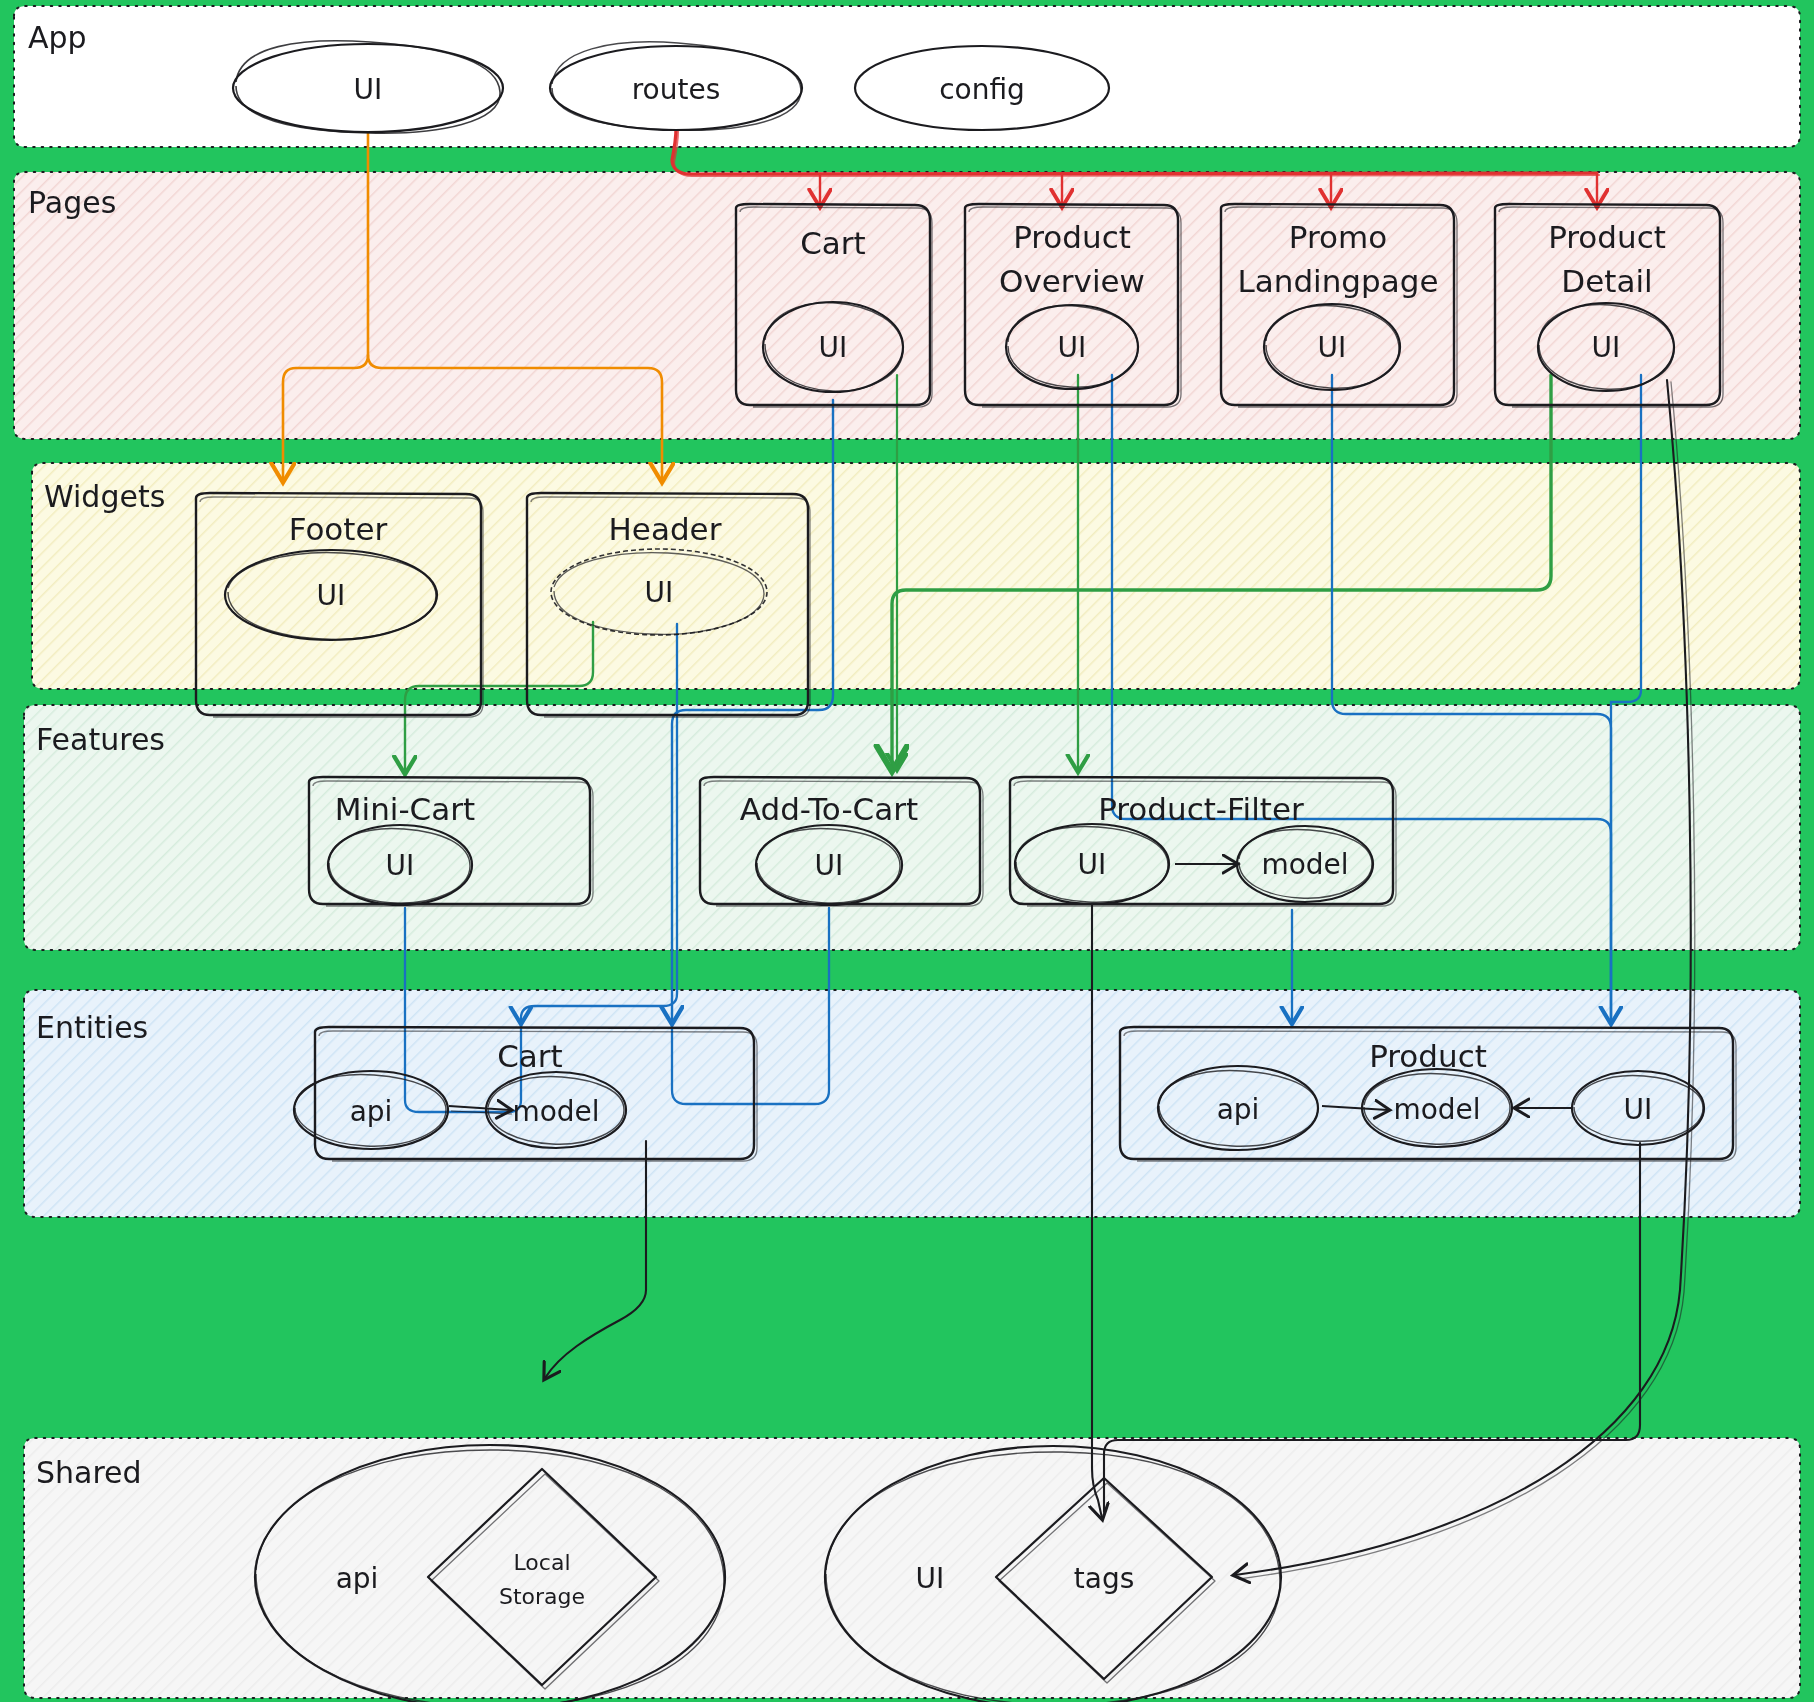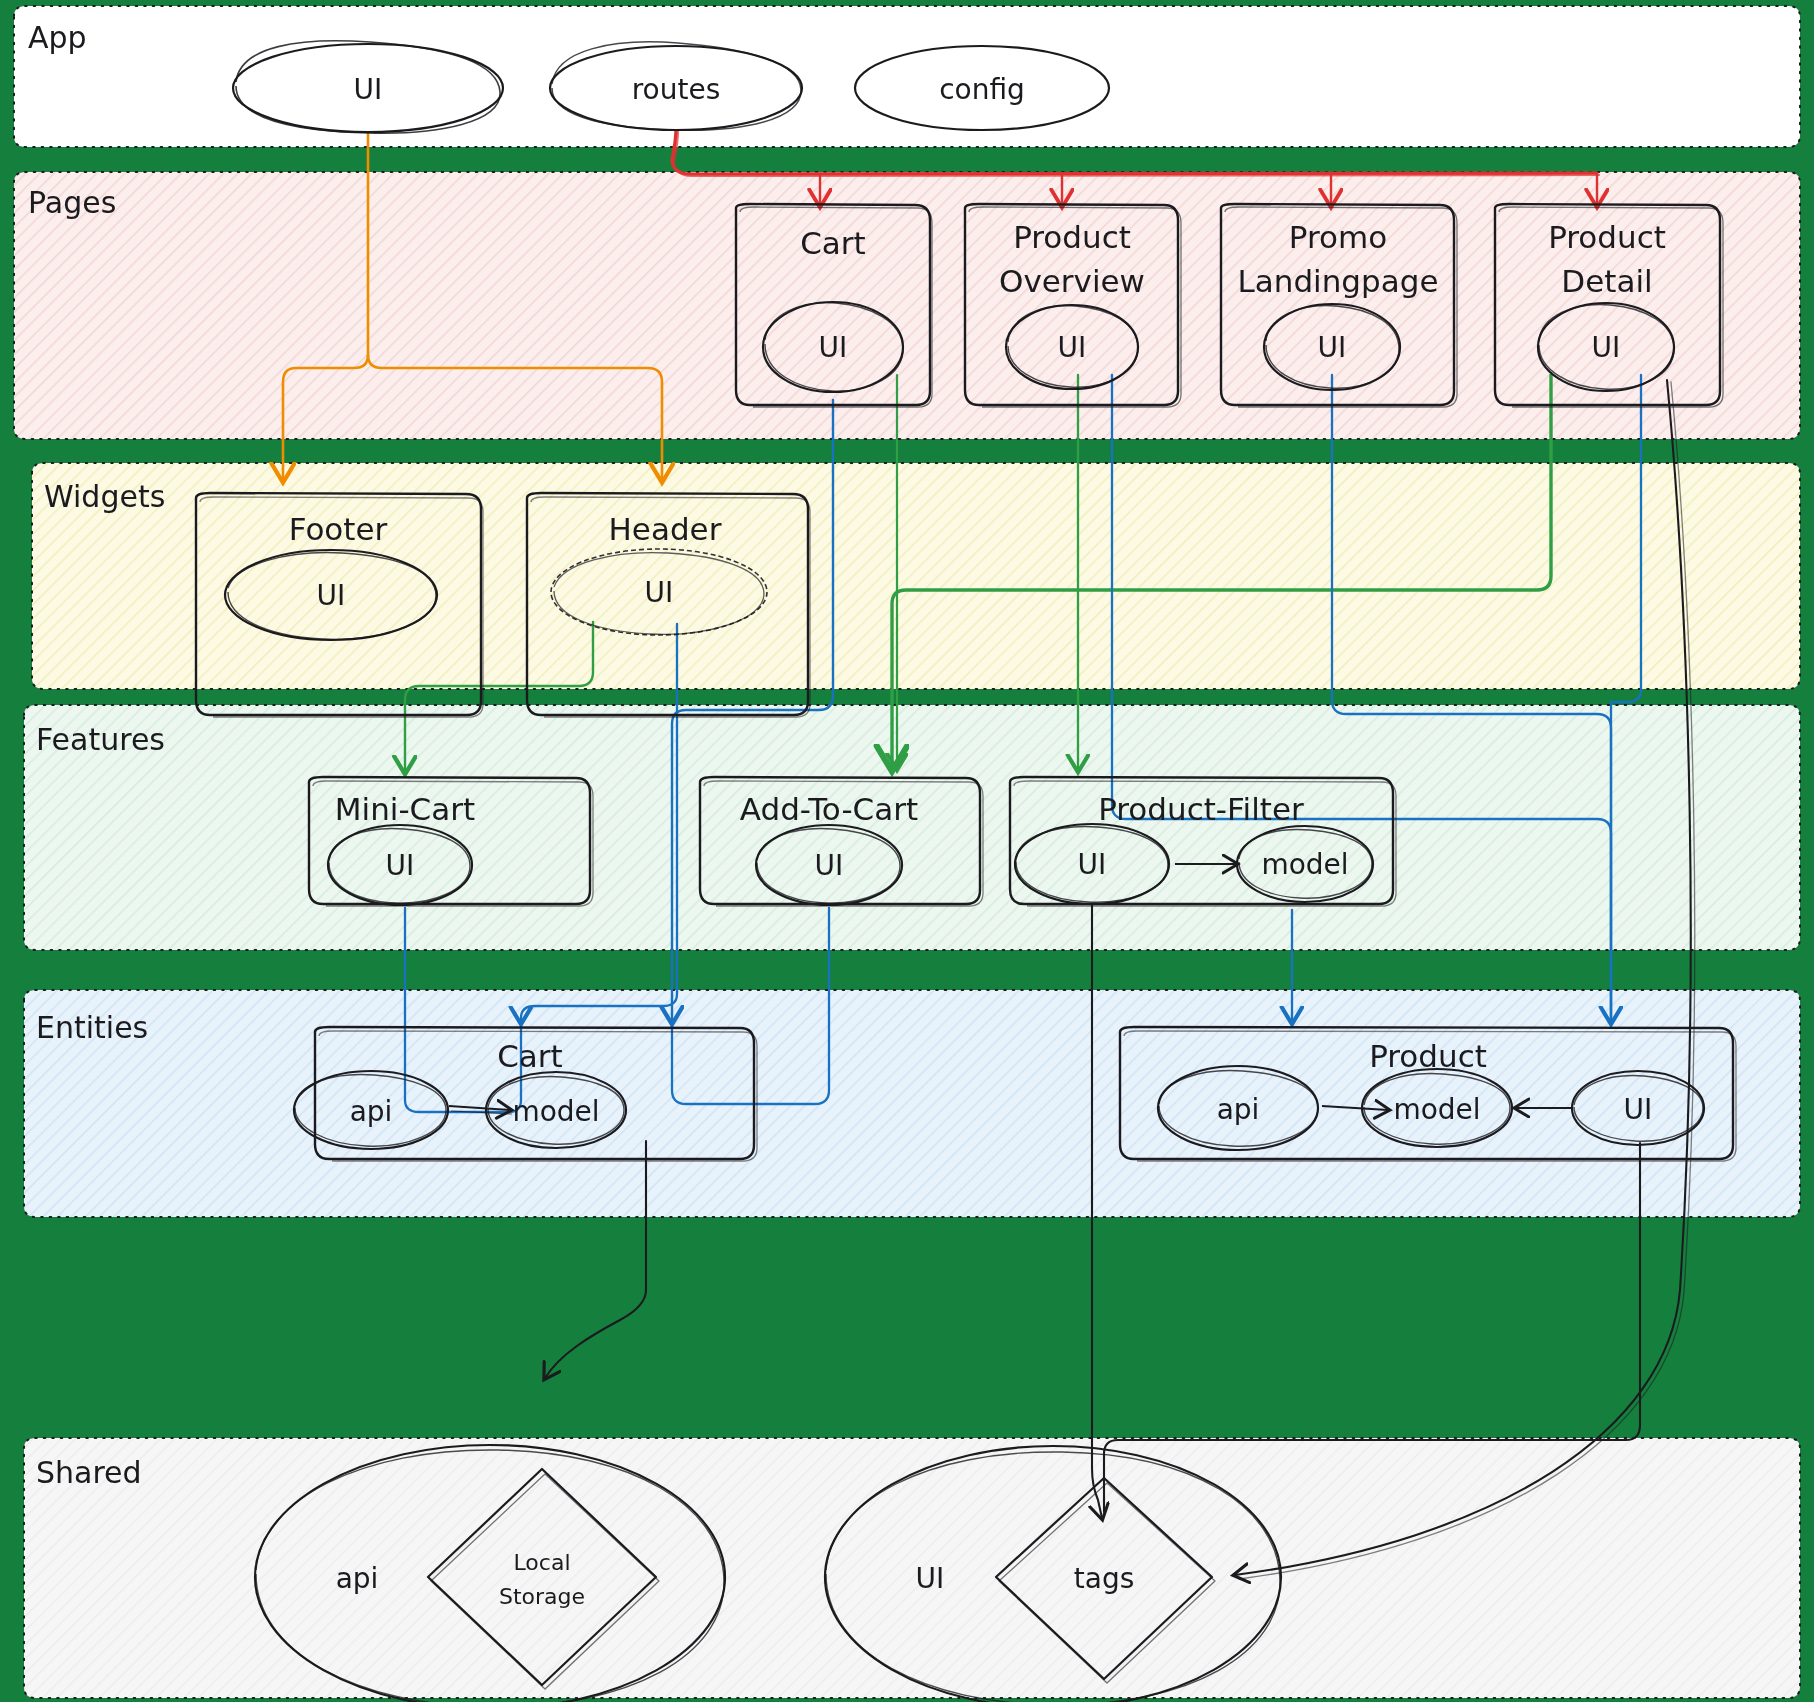--- a/index.html
+++ b/index.html
@@ -1,17 +1,17 @@
 <!DOCTYPE html>
 <html><head>
 <meta charset="utf-8">
 <style>
   html,body{margin:0;padding:0;background:#ffffff;}
   body{font-family:"DejaVu Sans",sans-serif;}
-  #stage{position:relative;width:1814px;height:1702px;background:#15803d;overflow:hidden;}
+  #stage{position:relative;width:1814px;height:1702px;background:#22c55e;overflow:hidden;}
   svg{display:block;}
   .zone-label{font-family:"DejaVu Sans",sans-serif;font-size:30px;fill:#1b1b1f;}
   .node-title{font-family:"DejaVu Sans",sans-serif;font-size:31px;fill:#1b1b1f;text-anchor:middle;}
   .leaf-label{font-family:"DejaVu Sans",sans-serif;font-size:28px;fill:#1b1b1f;text-anchor:middle;}
   .leaf-label-sm{font-family:"DejaVu Sans",sans-serif;font-size:22px;fill:#1b1b1f;text-anchor:middle;}
 </style>
 </head>
 <body>
 
 <div id="stage">

